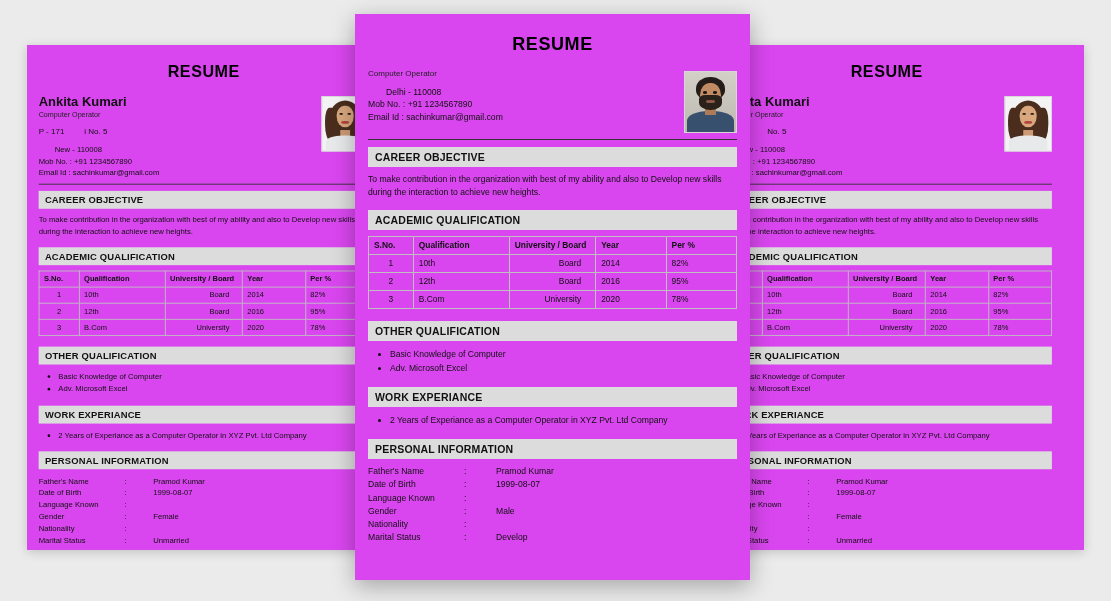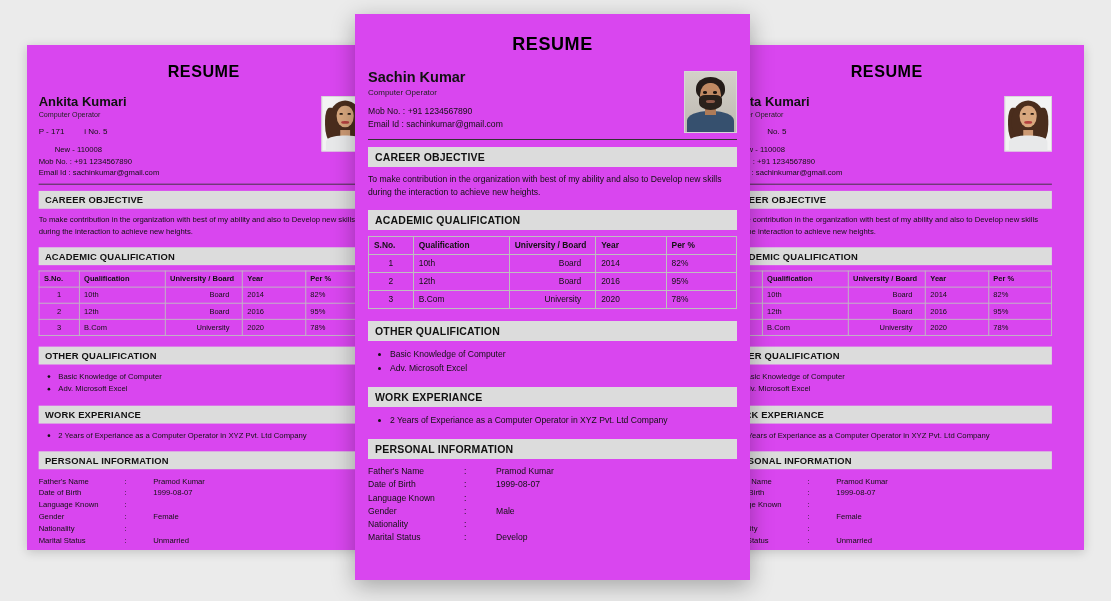--- a/index.html
+++ b/index.html
@@ -507,23 +507,23 @@
     </div>
   </div>
 
   <div class="card card-center">
     <div class="inner">
 
       <div class="resume-title">RESUME</div>
 
       <div class="head-row">
         <div class="head-left">
-          <div class="person-name">Sachin Kumar</div>
           <div class="person-role">Computer Operator</div>
           <div class="addr-block">
+            <div><span class="indent"></span><span>Delhi - 110008</span></div>
             <div>Mob No. : +91 1234567890</div>
             <div>Email Id : sachinkumar@gmail.com</div>
           </div>
         </div>
         <div class="photo male">
           <div class="shirt"></div>
           <div class="neck"></div>
           <div class="hair"></div>
           <div class="face"></div>
           <div class="beard"></div>

